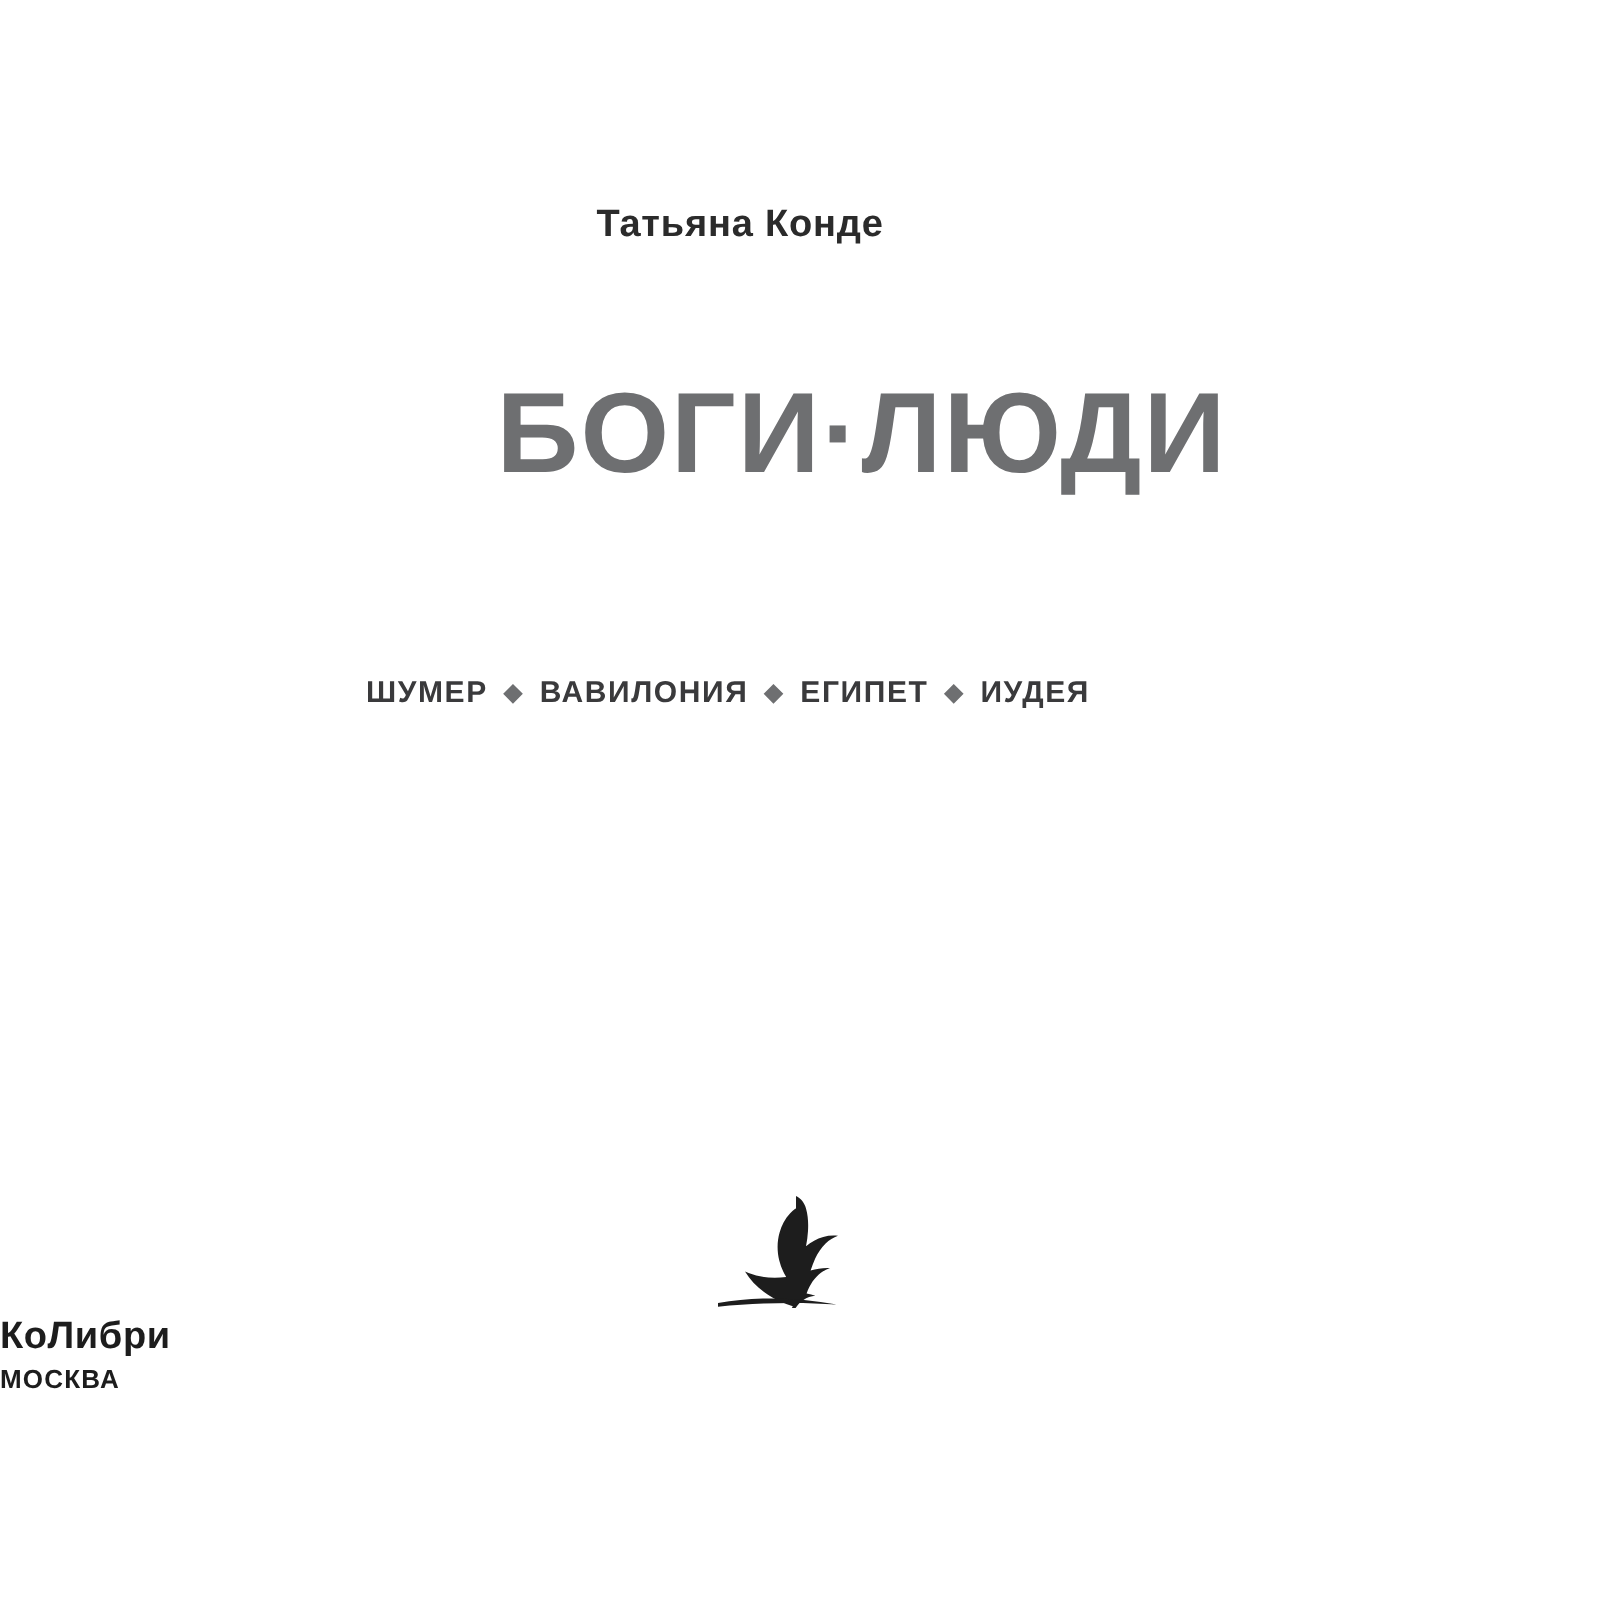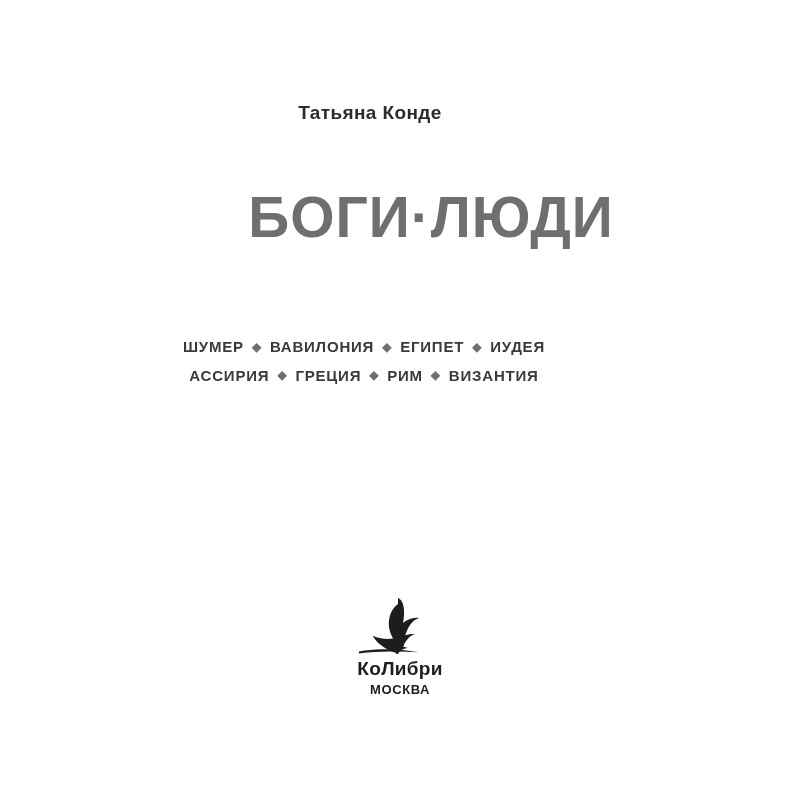--- a/index.html
+++ b/index.html
@@ -78,21 +78,21 @@
     vertical-align: 1.5px;
     padding: 0 3px;
   }
 
   
   .publisher {
     position: absolute;
     top: 596px;
     left: 0;
     width: 800px;
-    text-align: center;
+    text-align: left;
   }
   .logo-mark {
     display: block;
     margin: 0 auto;
     width: 86px;
     height: 58px;
   }
   .publisher-name {
     margin-top: 4px;
     font-size: 19px;
@@ -122,29 +122,20 @@
   <div class="subtitle-block">
     <div class="subtitle-line">
       <span>ШУМЕР</span>
       <span class="sep">◆</span>
       <span>ВАВИЛОНИЯ</span>
       <span class="sep">◆</span>
       <span>ЕГИПЕТ</span>
       <span class="sep">◆</span>
       <span>ИУДЕЯ</span>
     </div>
-    <div class="subtitle-line">
-      <span>АССИРИЯ</span>
-      <span class="sep">◆</span>
-      <span>ГРЕЦИЯ</span>
-      <span class="sep">◆</span>
-      <span>РИМ</span>
-      <span class="sep">◆</span>
-      <span>ВИЗАНТИЯ</span>
-    </div>
   </div>
 
   <div class="publisher">
     <svg class="logo-mark" viewBox="0 0 86 58" aria-hidden="true">
       <g fill="#1d1d1d">
         <path d="M41 2c2.6 1.2 4.2 3.4 5 6.2 1.1 3.8 1.2 7.6 1 11.3-.15 2.6-.5 5.1-1 7.6 2.6-2.1 5.4-3.7 8.6-4.6 2.4-.7 4.9-.9 7.4-.6-2.3.9-4.4 2.1-6.2 3.8-2.3 2.2-3.9 4.8-5.2 7.6-.9 2-1.6 4-2.3 6 3.2-1 6.4-1.5 9.7-1.3-2.5.9-4.7 2.3-6.6 4.2-1.6 1.6-2.8 3.4-3.8 5.4-.5 1-.9 2-1.3 3.1 1.5.2 3 .6 4.4 1.2-2.2.2-4.2.9-6 2.1-1.7 1.1-3 2.6-4.1 4.3-.3.5-.6 1-.8 1.5l-1.5-.6c.3-.7.7-1.4 1.1-2.1-4.4-1.3-8.7-3.2-12.6-5.8-4.6-3-8.5-6.8-11.3-11.5.6.2 1.2.5 1.8.7 4.2 1.6 8.6 2.4 13.1 2.4 1.9 0 3.8-.1 5.7-.4-1.6-2.6-2.8-5.4-3.5-8.4-1.1-4.6-1.1-9.3.2-13.9 1-3.6 2.7-6.9 5.3-9.6.8-.9 1.7-1.7 2.7-2.4l.2.2z"></path>
         <path d="M2 55.5c7.4-1.3 14.9-2 22.4-2.2 12.4-.3 24.8.7 37 3-12.2-.9-24.4-1.1-36.6-.5C17.5 56.1 9.7 56.6 2 57.4v-1.9z"></path>
       </g>
     </svg>
     <div class="publisher-name">КоЛибри</div>

